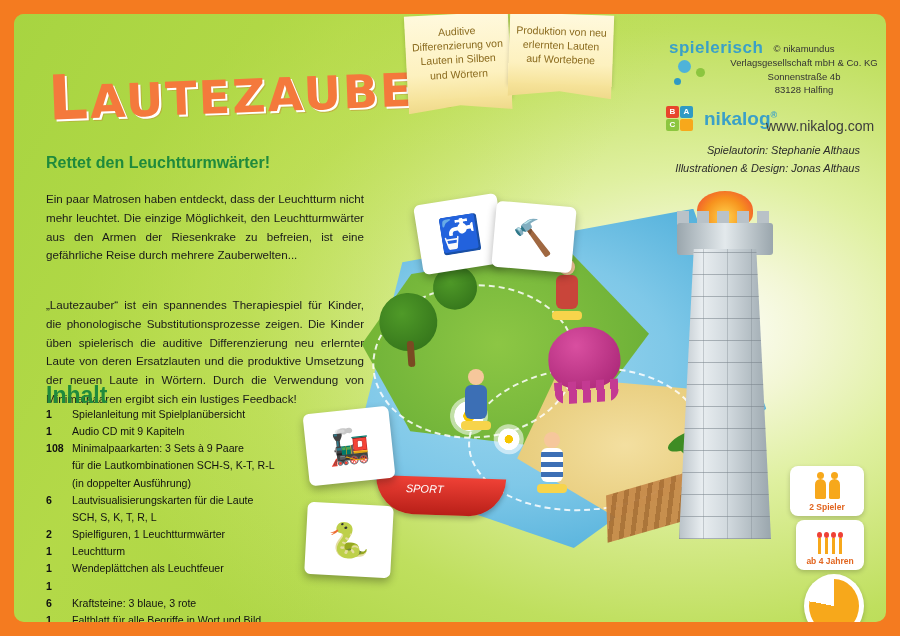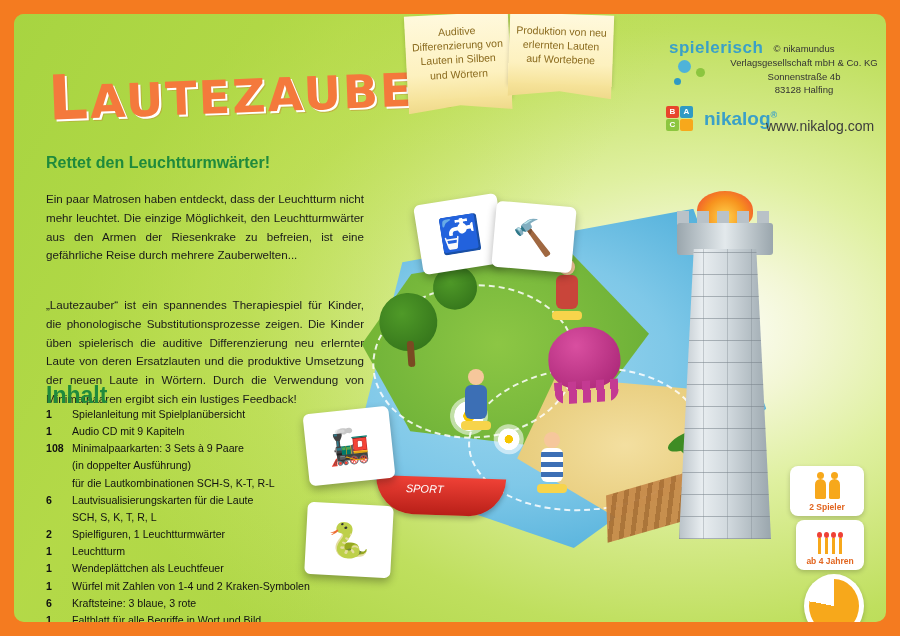--- a/index.html
+++ b/index.html
@@ -336,61 +336,64 @@
       <span class="cube">
         <span class="cb1">B</span>
         <span class="cb2">A</span>
         <span class="cb3">C</span>
         <span class="cb4"> </span>
       </span>
       <span class="nikalog-word"><span>nikalog</span><sup>®</sup></span>
     </div>
     <div class="url">www.nikalog.com</div>
 
+    <div class="credits">
+      <div>Spielautorin: Stephanie Althaus</div>
+      <div>Illustrationen &amp; Design: Jonas Althaus</div>
+    </div>
 
     <div class="headline">Rettet den Leuchtturmwärter!</div>
     <div class="para" id="p1">Ein paar Matrosen haben entdeckt, dass der Leuchtturm nicht mehr leuchtet. Die einzige Möglichkeit, den Leuchtturmwärter aus den Armen der Riesenkrake zu befreien, ist eine gefährliche Reise durch mehrere Zauberwelten...</div>
     <div class="para" id="p2">„Lautezauber“ ist ein spannendes Therapiespiel für Kinder, die phonologische Substitutionsprozesse zeigen. Die Kinder üben spielerisch die auditive Differenzierung neu erlernter Laute von deren Ersatzlauten und die produktive Umsetzung der neuen Laute in Wörtern. Durch die Verwendung von Minimalpaaren ergibt sich ein lustiges Feedback!</div>
 
     <div class="inhalt-title">Inhalt</div>
     <div class="inhalt" id="inhalt-list">
         <div class="row">
           <span class="num">1</span>
           <span>Spielanleitung mit Spielplanübersicht</span>
         </div>
         <div class="row">
           <span class="num">1</span>
           <span>Audio CD mit 9 Kapiteln</span>
         </div>
         <div class="row">
           <span class="num">108</span>
           <span>Minimalpaarkarten: 3 Sets à 9 Paare</span>
         </div>
+        <div class="sub"><span>für die Lautkombinationen SCH-S, K-T, R-L</span></div>
         <div class="sub"><span>(in doppelter Ausführung)</span></div>
-        <div class="sub"><span>für die Lautkombinationen SCH-S, K-T, R-L</span></div>
         <div class="row">
           <span class="num">6</span>
           <span>Lautvisualisierungskarten für die Laute</span>
         </div>
         <div class="sub"><span>SCH, S, K, T, R, L</span></div>
         <div class="row">
           <span class="num">2</span>
           <span>Spielfiguren, 1 Leuchtturmwärter</span>
         </div>
         <div class="row">
           <span class="num">1</span>
           <span>Leuchtturm</span>
         </div>
         <div class="row">
           <span class="num">1</span>
           <span>Wendeplättchen als Leuchtfeuer</span>
         </div>
         <div class="row">
           <span class="num">1</span>
-          <span>Würfel mit Zahlen von 1-4 und 2 Kraken-Symbolen</span>
         </div>
         <div class="row">
           <span class="num">6</span>
           <span>Kraftsteine: 3 blaue, 3 rote</span>
         </div>
         <div class="row">
           <span class="num">1</span>
           <span>Faltblatt für alle Begriffe in Wort und Bild</span>
         </div>
       </div>

